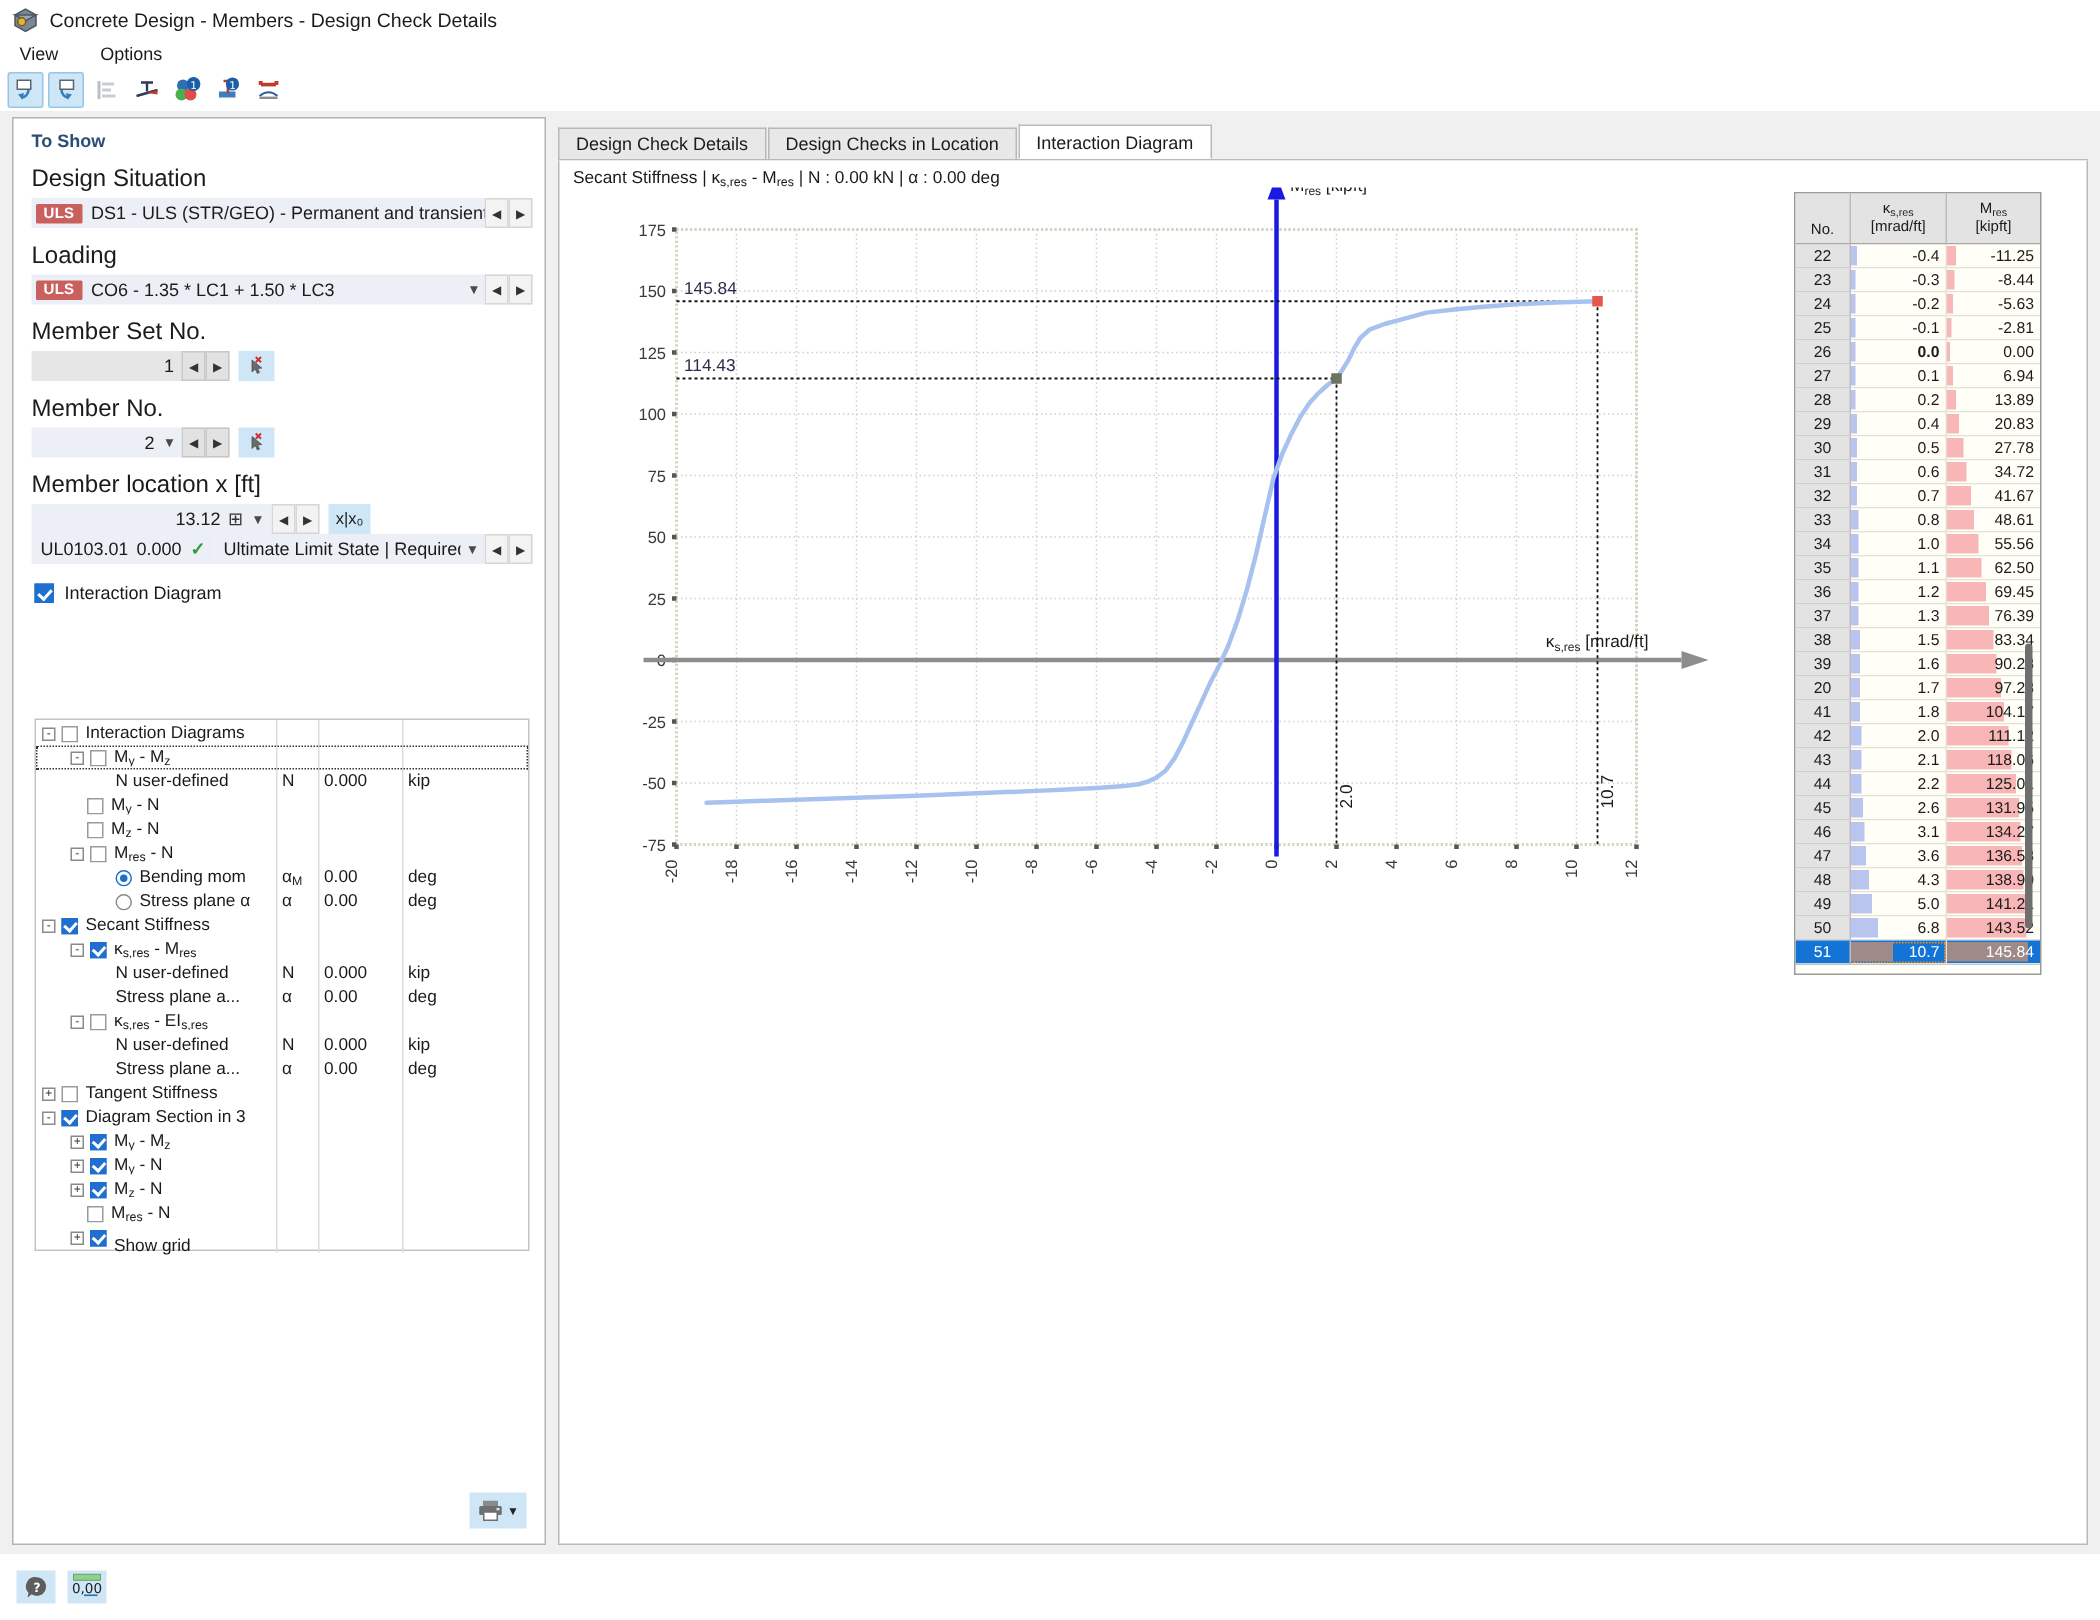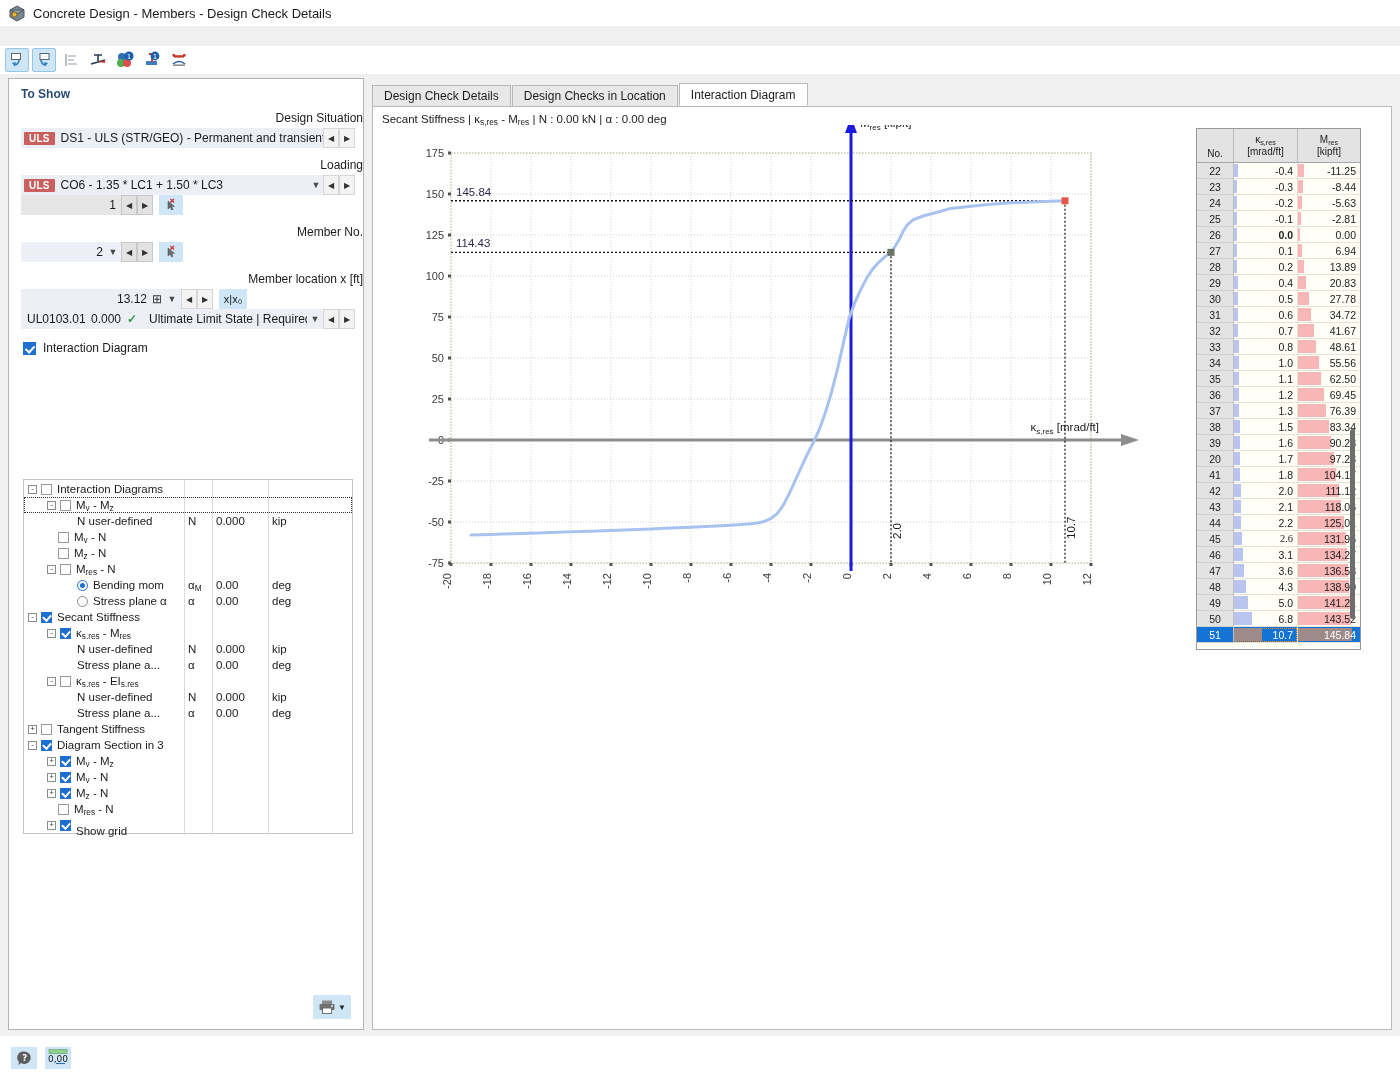--- a/index.html
+++ b/index.html
@@ -37,21 +37,21 @@
   .tbtn { width: 24px; height: 24px; position: relative; border-radius: 2px;
           display: flex; align-items: center; justify-content: center; }
   .tbtn.active { background: #cfe6f7; border: 1px solid #95c6e8; }
 
   
   .leftpanel {
     position: absolute; left: 8px; top: 78px; width: 356px; height: 952px;
     background: #ffffff; border: 1px solid #b4b4b4;
   }
   .panel-head { font-size: 12px; font-weight: bold; color: #2b4d77; padding: 8px 0 0 12px; }
-  .fld-label { font-size: 12px; color: #1b1b1b; padding: 10px 0 3px 12px; text-align: right; }
+  .fld-label { font-size: 16px; color: #1b1b1b; padding: 10px 0 3px 12px; }
   .fld-row { display: flex; align-items: center; padding-left: 12px; gap: 0; }
 
   .combo {
     height: 20px; background: #eceff5; border: none; display: flex; align-items: center;
     font-size: 12px; color: #1b1b1b; position: relative;
   }
   .uls-badge {
     background: #c9605e; color: #fff; font-size: 10px; font-weight: bold;
     padding: 1px 5px; margin: 0 6px 0 3px; border-radius: 1px; letter-spacing: .2px;
   }
@@ -191,20 +191,24 @@
     <span class="tb-icon">
       <svg width="18" height="18" viewBox="0 0 18 18">
         <polygon points="2,6 9,2 16,6 16,13 9,17 2,13" fill="#7a8794" stroke="#4d5761"></polygon>
         <polygon points="2,6 9,10 16,6" fill="#9aa6b2" stroke="#4d5761"></polygon>
         <circle cx="6.5" cy="10.5" r="2.6" fill="#e8b33a" stroke="#7a5e12"></circle>
       </svg>
     </span>
     <span class="title-text">Concrete Design - Members - Design Check Details</span>
   </div>
 
+  <div class="menubar">
+    <span class="mi">View</span>
+    <span class="mi">Options</span>
+  </div>
 
   <div class="toolbar">
     <div class="tbtn active">
       <svg width="18" height="18" viewBox="0 0 18 18">
         <rect x="3.5" y="2.5" width="9" height="6" fill="#fff" stroke="#5a6570"></rect>
         <path d="M11 9 A5 5 0 0 1 6 14" stroke="#2f7fc4" stroke-width="1.7" fill="none"></path>
         <polygon points="4,12 8,11 7,15.5" fill="#2f7fc4"></polygon>
       </svg>
     </div>
     <div class="tbtn active">
@@ -276,20 +280,21 @@
     <div class="fld-row">
       <div class="combo" style="width:302px;">
         <span class="uls-badge">ULS</span>
         <span class="ctext">CO6 - 1.35 * LC1 + 1.50 * LC3</span>
         <span class="chev">▼</span>
       </div>
       <div class="spin plain">◀</div>
       <div class="spin plain">▶</div>
     </div>
 
+    <div class="fld-label">Member Set No.</div>
     <div class="fld-row">
       <div class="numbox grey" style="width:100px;">1</div>
       <div class="spin">◀</div>
       <div class="spin">▶</div>
       <div class="pickbtn">
         <svg width="14" height="14" viewBox="0 0 14 14">
           <path d="M4 3 L4 11 L6.2 9 L7.6 12 L9 11.3 L7.7 8.6 L10.5 8.4 Z" fill="#6b6b6b" stroke="#4a4a4a" stroke-width=".5"></path>
           <path d="M6.5 1 L10 4.5 M10 1 L6.5 4.5" stroke="#d03030" stroke-width="1.3"></path>
         </svg>
       </div>
@@ -915,21 +920,21 @@
           </div>
           <div class="c-mr">
             <span class="bar" style="left: 0px; width: 46px;"></span>
             <span style="position: relative;">125.01</span>
           </div>
         </div>
         <div class="dt-row">
           <div class="c-no">45</div>
           <div class="c-ks">
             <span class="bar blue" style="left: 0px; width: 8px;"></span>
-            <span style="position: relative; font-family: Liberation Serif, serif;">2.6</span>
+            <span style="position: relative;">2.6</span>
           </div>
           <div class="c-mr">
             <span class="bar" style="left: 0px; width: 48px;"></span>
             <span style="position: relative;">131.95</span>
           </div>
         </div>
         <div class="dt-row">
           <div class="c-no">46</div>
           <div class="c-ks">
             <span class="bar blue" style="left: 0px; width: 9px;"></span>

